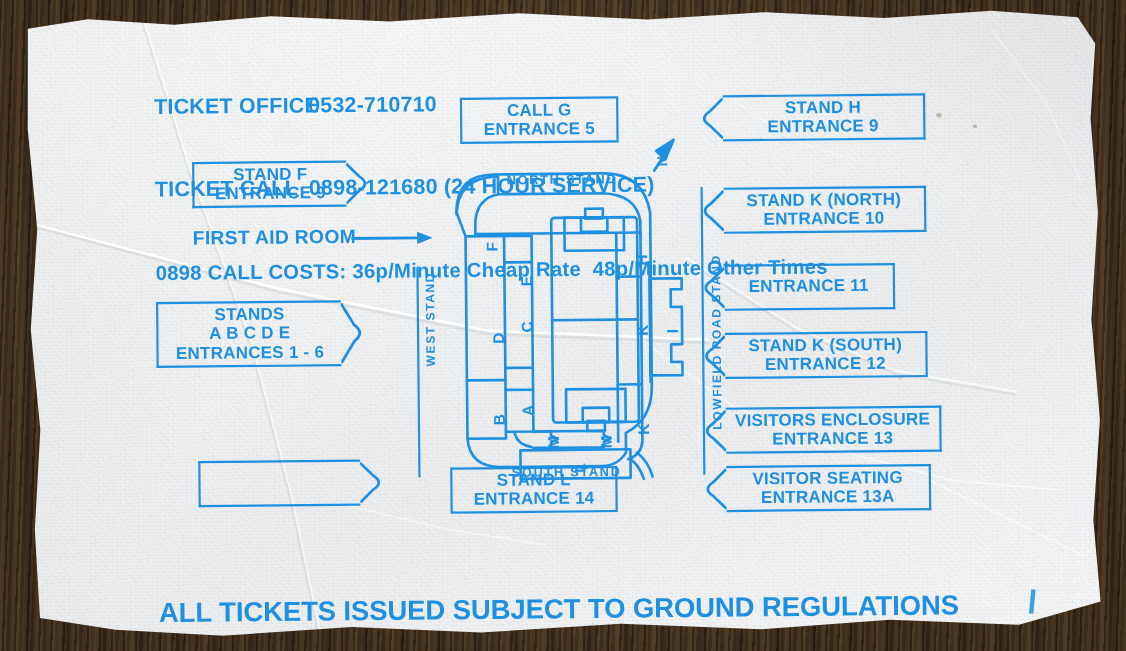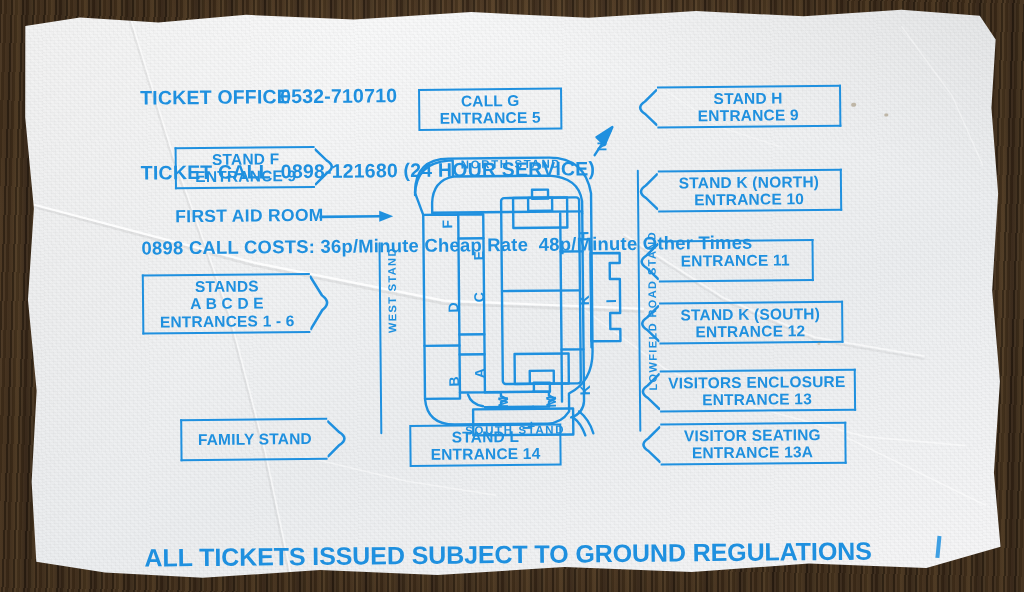--- a/index.html
+++ b/index.html
@@ -213,21 +213,20 @@
       <span>VISITORS ENCLOSURE</span>
       <span>ENTRANCE 13</span>
     </div>
 
     <div class="cbox pt-right" style="left:155px;top:406px;width:147px;height:42px;">
       <div class="beak">
         <svg viewBox="0 0 22 42" preserveAspectRatio="none">
             <path d="M0,1 L12,14 Q22,21 12,28 L0,41" fill="none" stroke="#1f90df" stroke-width="2.6"></path>
           </svg>
       </div>
-      <span>FAMILY STAND</span>
     </div>
 
     <div class="cbox" style="left:384px;top:414px;width:152px;height:42px;">
       <span>STAND L</span>
       <span>ENTRANCE 14</span>
     </div>
 
     <div class="cbox pt-left" style="left:635px;top:415px;width:186px;height:42px;">
       <div class="beak">
         <svg viewBox="0 0 22 42" preserveAspectRatio="none">

